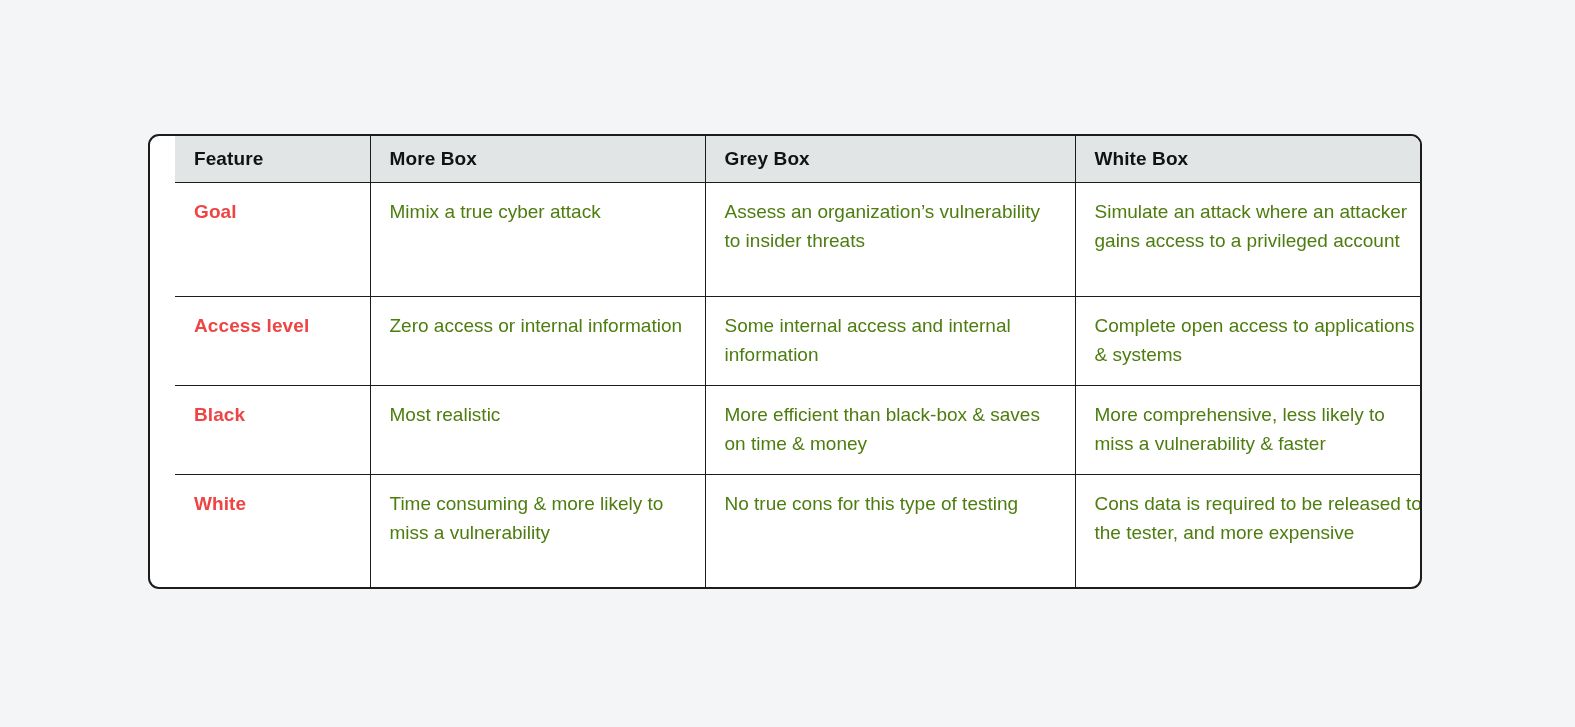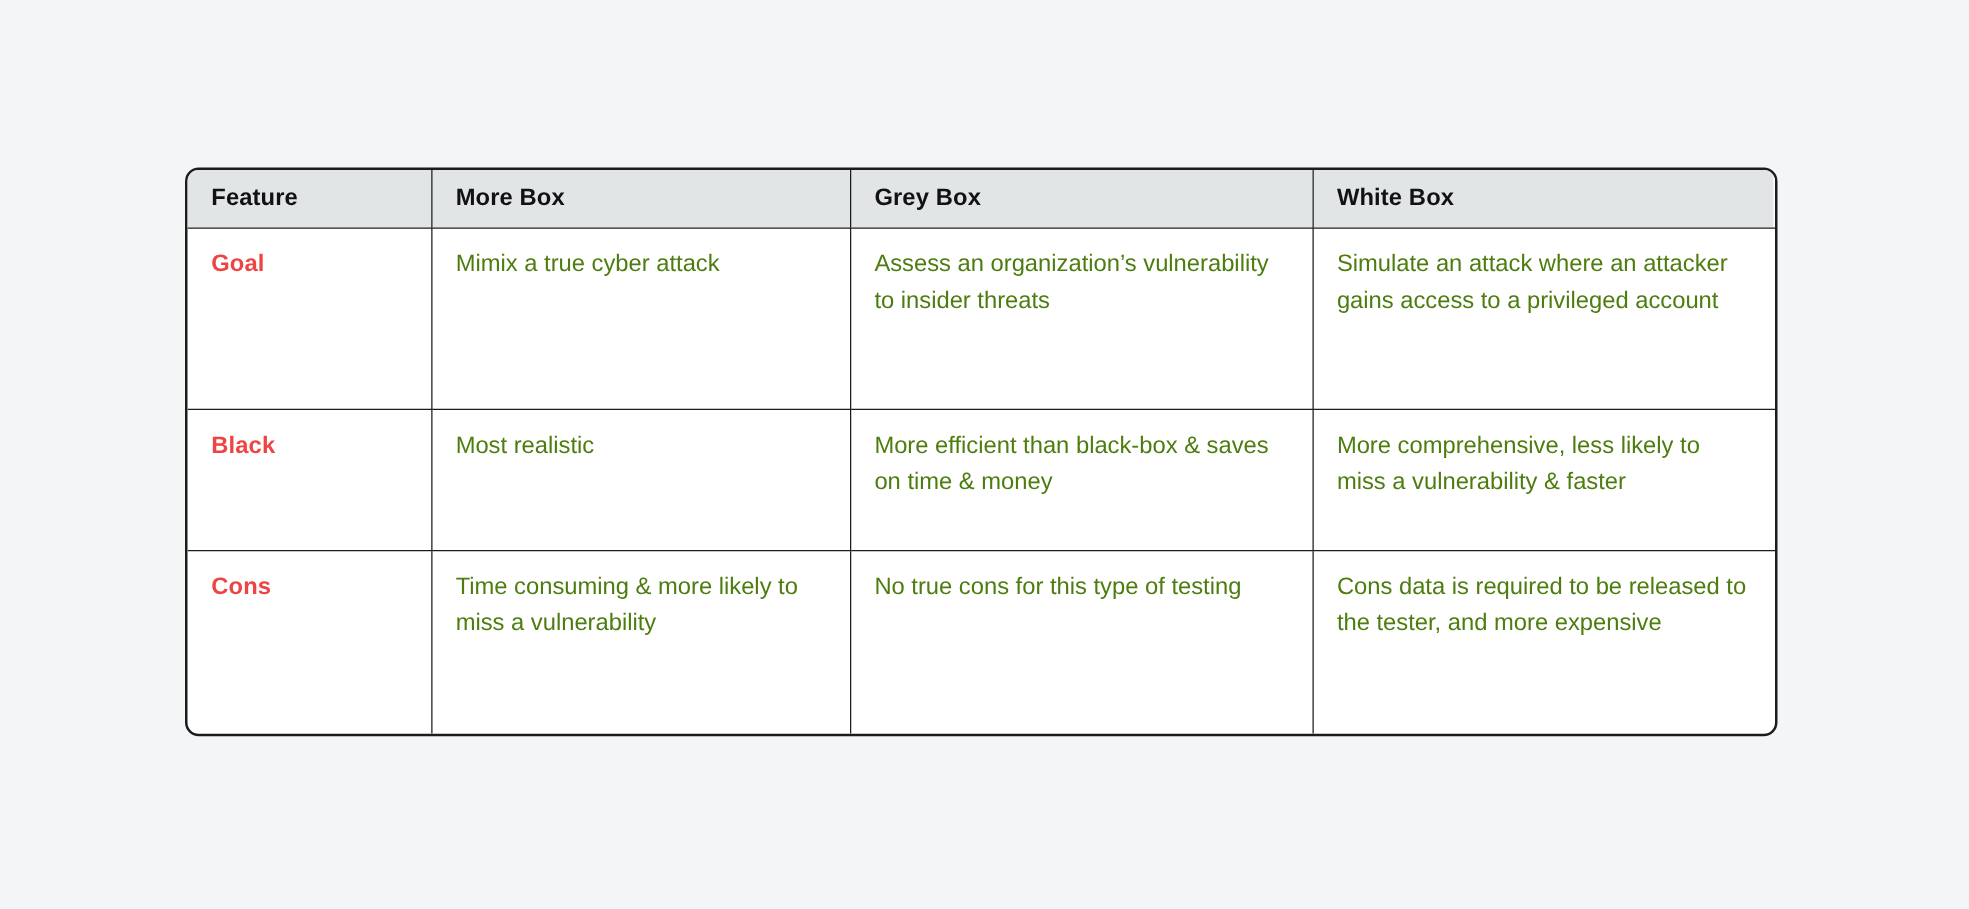--- a/index.html
+++ b/index.html
@@ -33,20 +33,21 @@
     border-radius: 11px;
     background: #ffffff;
     overflow: hidden;
   }
 
   table.cmp {
     width: 100%;
     height: 100%;
     border-collapse: collapse;
     table-layout: fixed;
+    margin-left: 25px;
   }
 
   table.cmp col.c0 { width: 195px; }
   table.cmp col.c1 { width: 335px; }
   table.cmp col.c2 { width: 370px; }
   table.cmp col.c3 { width: 374px; }
 
   
   table.cmp thead tr { height: 46px; }
 
@@ -120,30 +121,36 @@
 
       <tbody>
 
         <tr class="r-goal">
           <td class="rowlabel">Goal</td>
           <td>Mimix a true cyber attack</td>
           <td>Assess an organization’s vulnerability to insider threats</td>
           <td>Simulate an attack where an attacker gains access to a privileged account</td>
         </tr>
 
+        <tr class="r-access">
+          <td class="rowlabel">Access level</td>
+          <td>Zero access or internal information</td>
+          <td>Some internal access and internal information</td>
+          <td>Complete open access to applications &amp; systems</td>
+        </tr>
 
         <tr class="r-pros">
           <td class="rowlabel">Black</td>
           <td>Most realistic</td>
           <td>More efficient than black-box &amp; saves on time &amp; money</td>
           <td>More comprehensive, less likely to miss a vulnerability &amp; faster</td>
         </tr>
 
         <tr class="r-cons">
-          <td class="rowlabel">Cons</td>
+          <td class="rowlabel">White</td>
           <td>Time consuming &amp; more likely to miss a vulnerability</td>
           <td>No true cons for this type of testing</td>
           <td>Cons data is required to be released to the tester, and more expensive</td>
         </tr>
 
       </tbody>
     </table>
   </div>
 
 </div>

